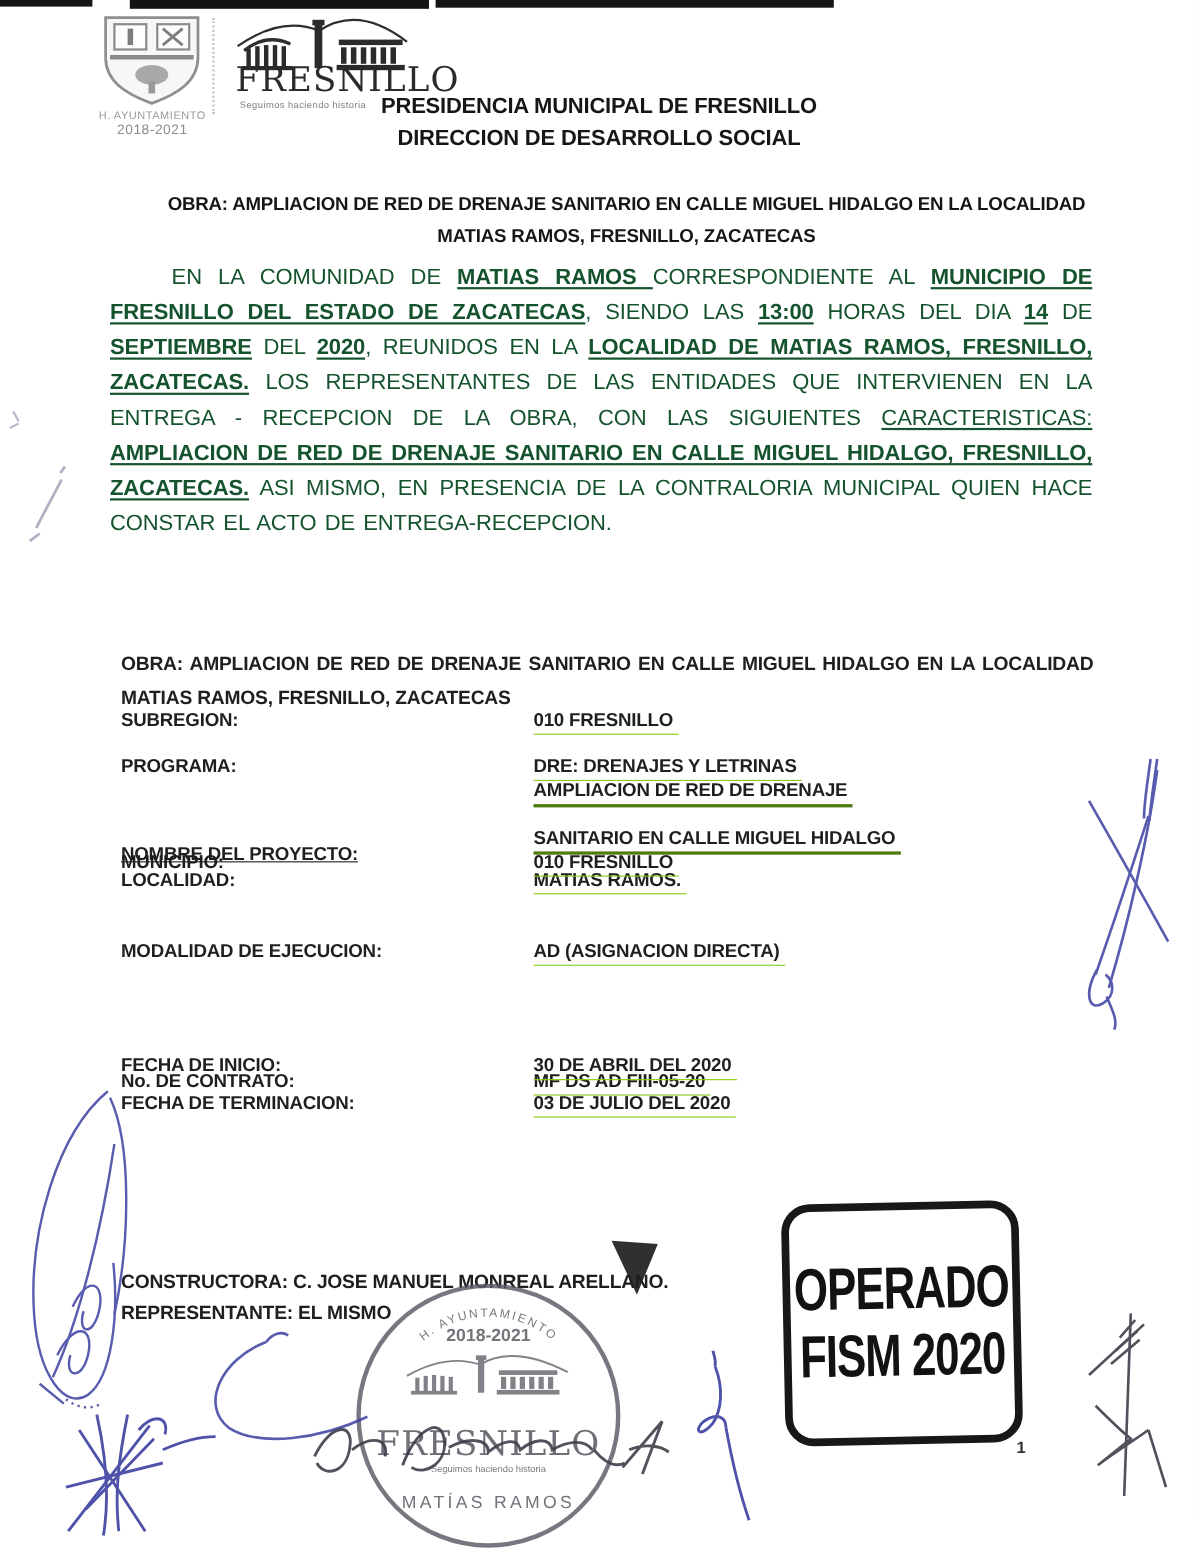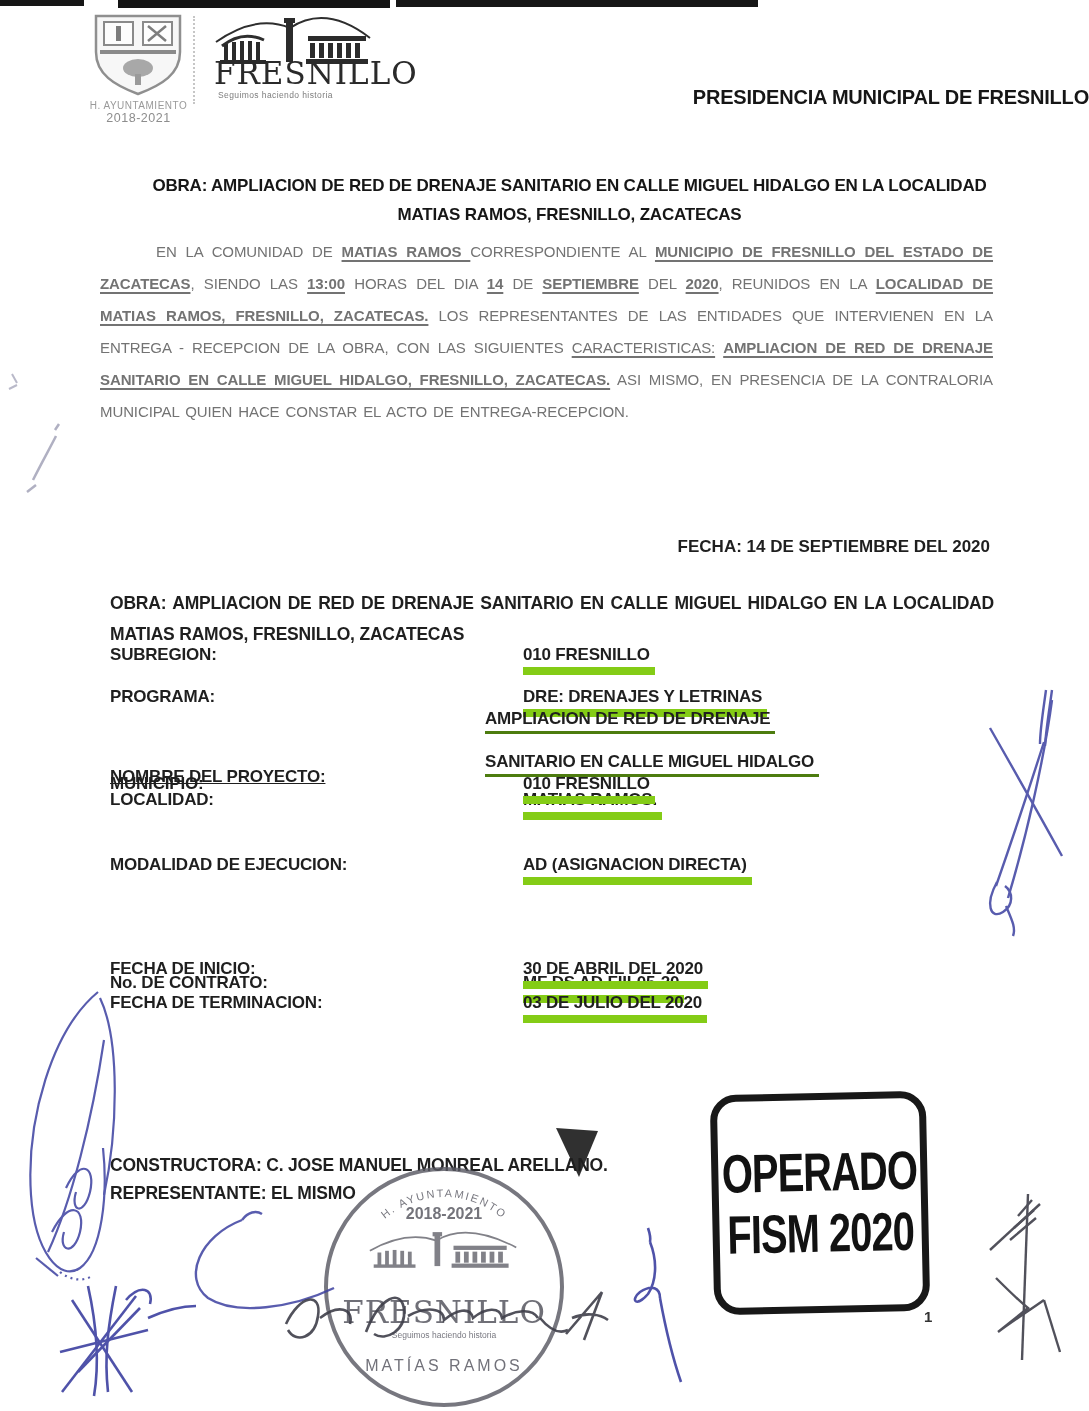--- a/index.html
+++ b/index.html
@@ -12,28 +12,28 @@
   .b{font-weight:bold;}
   .u{text-decoration:underline; text-decoration-thickness:1.5px; text-underline-offset:3px;}
   
   .seal-caption{font-size:10px; color:#9a9a9a; text-align:center; line-height:12px; letter-spacing:.5px;}
   .seal-caption .yrs{font-size:12.5px; color:#8d8d8d;}
   .logo-name{font-family:"DejaVu Serif", serif; font-size:31px; color:#2a2a2a; letter-spacing:1px; line-height:30px;}
   .logo-tagline{font-size:8.5px; color:#7d7d7d; letter-spacing:.4px;}
   .doc-title{width:100%; text-align:center; font-weight:bold; font-size:20px; letter-spacing:-0.2px; color:#161616;}
   
   .obra-heading{left:120px; right:70px; text-align:center; font-weight:bold; font-size:17px; line-height:29px; letter-spacing:-0.2px; color:#161616;}
-  .par{left:100px; right:96px; font-size:15px; line-height:32px; text-align:justify; text-indent:56px; letter-spacing:-0.1px; word-spacing:2px; color:#737373;}
+  .par{left:100px; right:96px; font-size:20px; line-height:32px; text-align:justify; text-indent:56px; letter-spacing:-0.1px; word-spacing:2px; color:#14532d;}
   .acta{left:115px; right:80px; text-align:center; font-weight:bold; font-size:17.5px;}
   .fecha{left:0; right:99px; text-align:right; font-weight:bold; font-size:17px;}
   .obra-section{left:110px; right:95px; font-weight:bold; font-size:17.5px; line-height:31px; text-align:justify; letter-spacing:-0.2px;}
   
   .frow{left:110px; font-size:17px; font-weight:bold; letter-spacing:-0.2px; white-space:nowrap;}
   .fval{position:absolute; left:375px; top:0; font-weight:bold; white-space:nowrap;
-        border-bottom:8px solid #84cc16; padding:0 5px 2px 0;margin-left:38px;}
+        border-bottom:1px solid #84cc16; padding:0 5px 2px 0;}
   .fval2{left:485px; font-size:17px; font-weight:bold; letter-spacing:-0.2px; white-space:nowrap;
          border-bottom:3px solid #4d7c0f; padding:0 5px 2px 0;}
   .exec{left:110px; font-size:17.5px; font-weight:bold; letter-spacing:-0.2px;}
   
   .operado{
     left:712px; top:1093px; width:202px; height:206px;
     border:7px solid #181818; border-radius:26px; transform:rotate(-1.2deg);
     display:flex; flex-direction:column; justify-content:center; align-items:center; gap:16px;
     color:#121212;
   }
@@ -86,29 +86,29 @@
       <rect x="114" y="31" width="5" height="15"></rect>
         <rect x="123" y="31" width="5" height="15"></rect>
       <rect x="132" y="31" width="5" height="15"></rect>
         <rect x="141" y="31" width="5" height="15"></rect>
       <rect x="92" y="47" width="62" height="5"></rect>
     </g>
   </svg>
   <div class="abs logo-name" style="left:214px;top:58px;">FRESNILLO</div>
   <div class="abs logo-tagline" style="left:218px;top:90px;">Seguimos haciendo historia</div>
 
-  <div class="abs doc-title" style="top:86px;text-align:right;">PRESIDENCIA MUNICIPAL DE FRESNILLO</div>
+  <div class="abs doc-title" style="top:86px;">PRESIDENCIA MUNICIPAL DE FRESNILLO</div>
+  <div class="abs doc-title" style="top:115px;">DIRECCION DE DESARROLLO SOCIAL</div>
 
   <div class="abs obra-heading" style="top:171px;">OBRA: AMPLIACION DE RED DE DRENAJE SANITARIO EN CALLE MIGUEL HIDALGO  EN LA LOCALIDAD MATIAS RAMOS, FRESNILLO,  ZACATECAS</div>
 
   <p class="abs par" style="top:236px;margin:0;">
     <span>EN LA COMUNIDAD DE </span><span class="b u">MATIAS RAMOS </span><span>CORRESPONDIENTE AL </span><span class="b u">MUNICIPIO DE FRESNILLO DEL ESTADO DE ZACATECAS</span><span>, SIENDO LAS </span><span class="b u">13:00</span><span> HORAS DEL DIA </span><span class="b u"> 14</span><span> DE </span><span class="b u">SEPTIEMBRE</span><span> DEL </span><span class="b u">2020</span><span>, REUNIDOS EN LA </span><span class="b u">LOCALIDAD DE MATIAS RAMOS, FRESNILLO, ZACATECAS.</span><span> LOS REPRESENTANTES DE LAS ENTIDADES QUE INTERVIENEN EN LA ENTREGA - RECEPCION DE LA OBRA, CON LAS SIGUIENTES </span><span class="u">CARACTERISTICAS:</span><span> </span><span class="b u">AMPLIACION DE RED DE DRENAJE SANITARIO EN CALLE MIGUEL HIDALGO, FRESNILLO, ZACATECAS.</span><span> ASI MISMO, EN PRESENCIA DE LA CONTRALORIA MUNICIPAL QUIEN HACE CONSTAR EL ACTO DE ENTREGA-RECEPCION.</span>
   </p>
 
-  <div class="abs fecha" style="top:537px;">FECHA: 14 DE SEPTIEMBRE DEL 2020</div>
 
   <div class="abs obra-section" style="top:588px;">OBRA: AMPLIACION DE RED DE DRENAJE SANITARIO EN CALLE MIGUEL HIDALGO EN LA LOCALIDAD MATIAS RAMOS, FRESNILLO, ZACATECAS</div>
 
   <div class="abs frow" style="top:645px;">
     <span>SUBREGION:</span>
     <span class="fval">010 FRESNILLO</span>
   </div>
   <div class="abs frow" style="top:687px;">
     <span>PROGRAMA:</span>
     <span class="fval"> DRE: DRENAJES Y LETRINAS</span>

